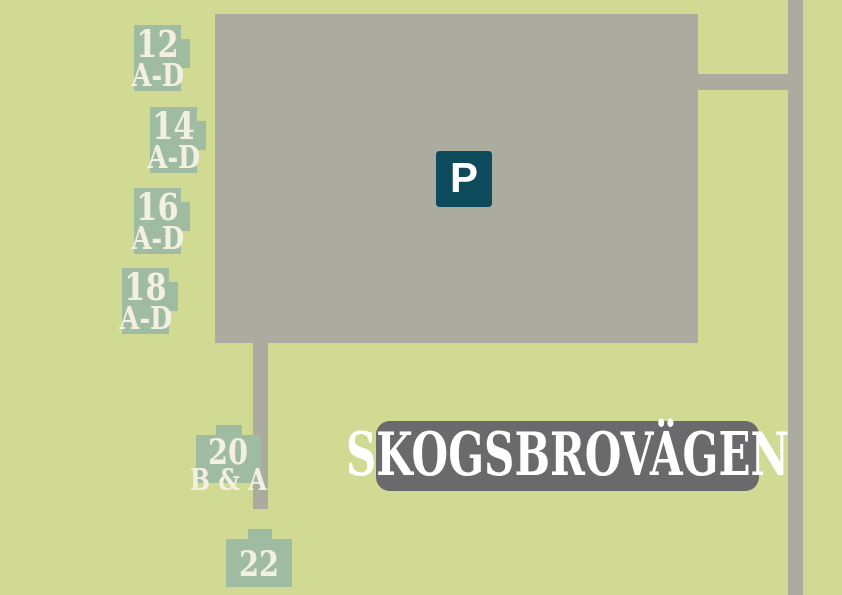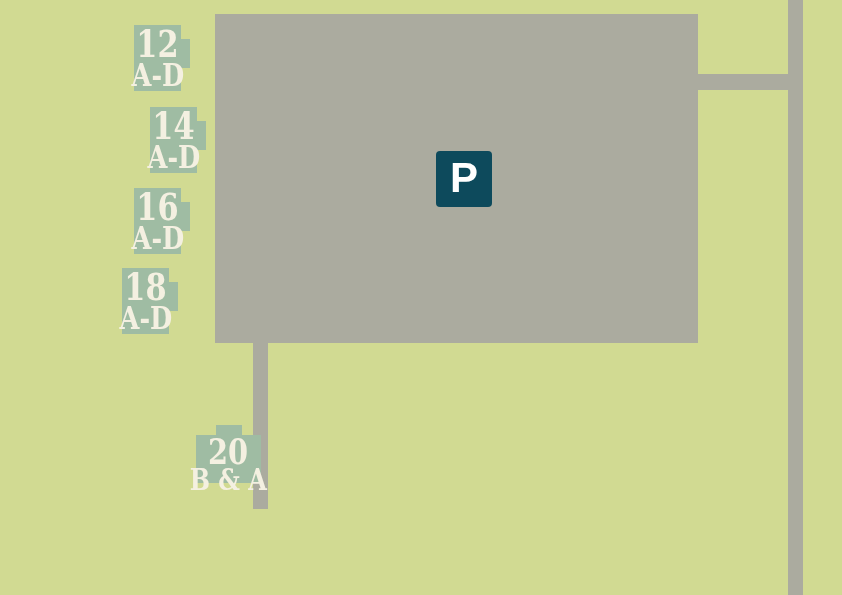--- a/index.html
+++ b/index.html
@@ -147,15 +147,24 @@
   </div>
 
   <div class="building b20">
     <div class="bump bump-top"></div>
     <div class="blabel">
       <span class="num">20</span>
       <span class="units">B &amp; A</span>
     </div>
   </div>
 
+  <div class="building b22">
+    <div class="bump bump-top"></div>
+    <div class="blabel">
+      <span class="num">22</span>
+    </div>
+  </div>
 
+  <div class="street-sign">
+    <span class="street-name">SKOGSBROVÄGEN</span>
+  </div>
 
 </div>
 
 </body></html>

